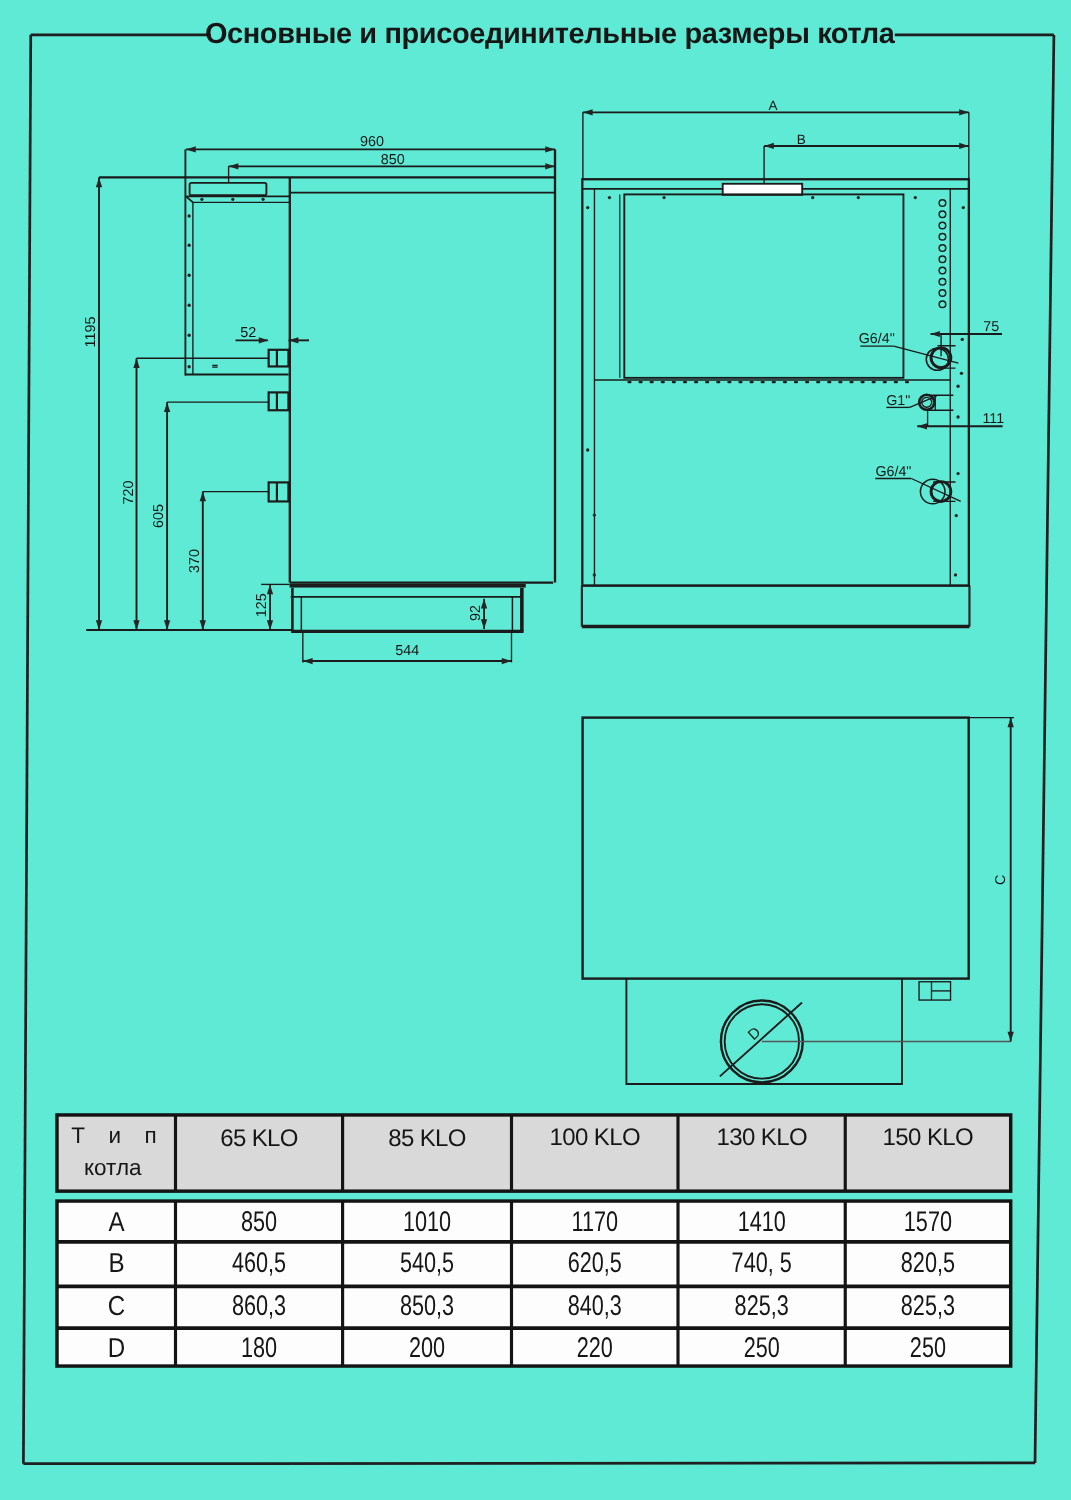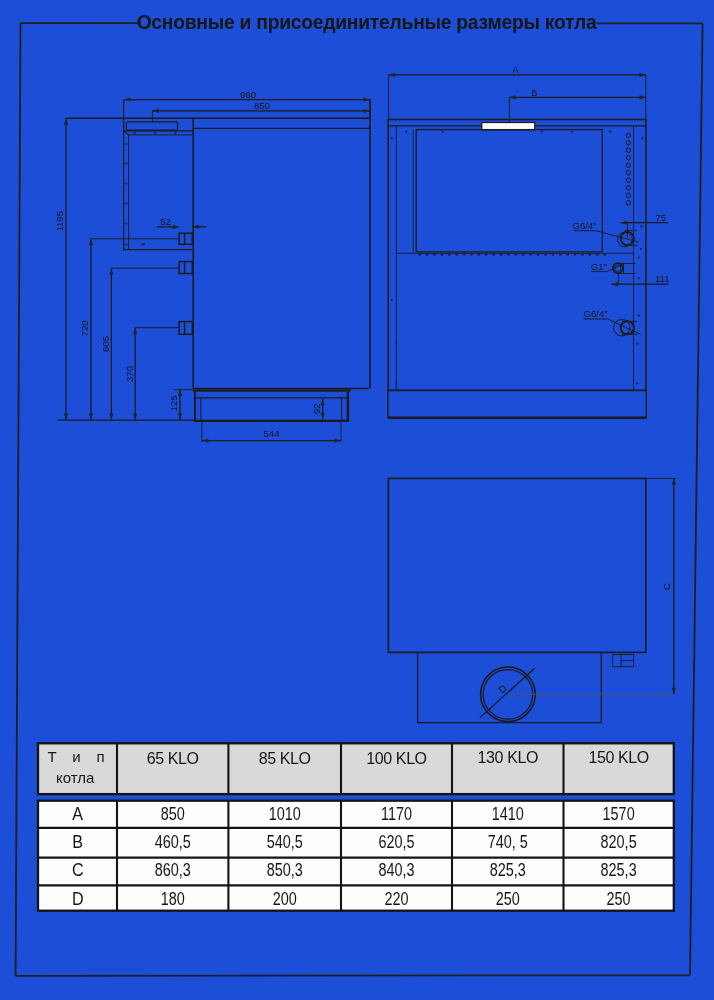--- a/index.html
+++ b/index.html
@@ -1,16 +1,16 @@
 <!DOCTYPE html>
 <html><head>
 <meta charset="utf-8">
 <style>
   html,body{margin:0;padding:0;background:#fff;}
-  #page{position:relative;width:714px;height:1000px;background:#1d4ed8;overflow:hidden;
+  #page{position:relative;width:714px;height:1000px;background:#5eead4;overflow:hidden;
         font-family:"Liberation Sans", sans-serif;}
   svg text{font-family:"Liberation Sans", sans-serif;fill:#161616;}
 </style>
 </head>
 <body>
 <div id="page">
 <svg width="714" height="1000" viewBox="0 0 714 1000">
 
   <g fill="none" stroke="#1f1f1f" stroke-width="1.8">
     <path d="M20.5,23.2 H140.5"></path>

